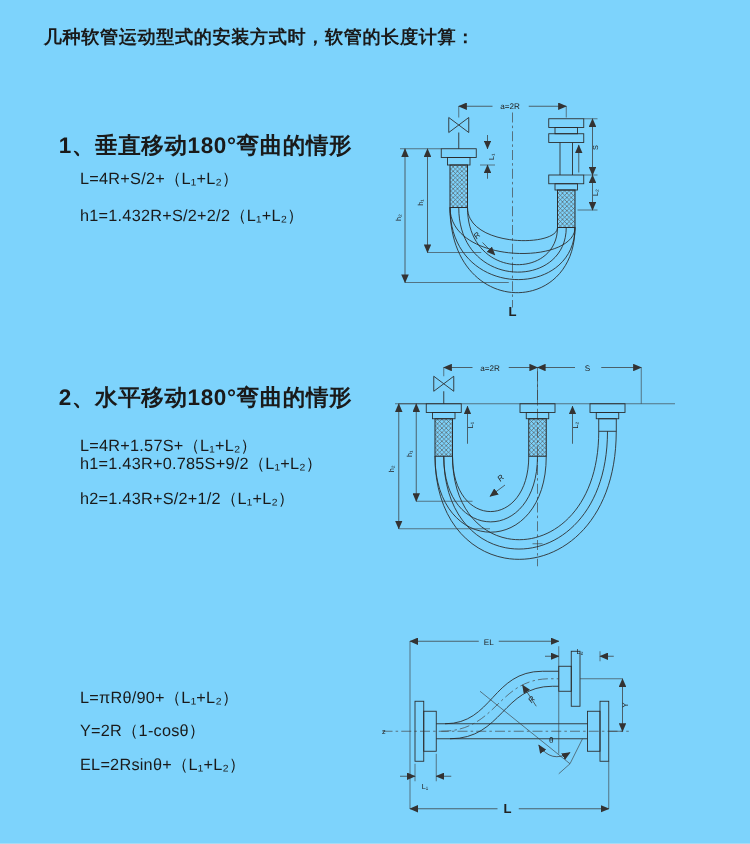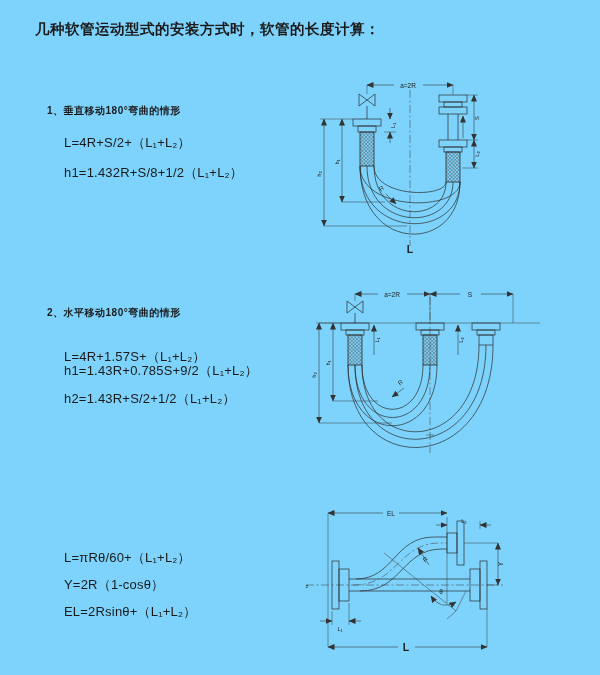--- a/index.html
+++ b/index.html
@@ -3,21 +3,21 @@
 <meta charset="utf-8">
 <style>
   html,body{margin:0;padding:0;background:#e8e8e8;}
   .page{
     position:relative;width:600px;height:675px;background:#7dd3fc;
     font-family:"Liberation Sans","DejaVu Sans",sans-serif;color:#1a1a1a;
     overflow:hidden;margin:0 auto;padding-left:42px;
   }
   .abs{position:absolute;white-space:nowrap;}
   .doc-title{font-size:14.5px;font-weight:700;letter-spacing:0.5px;}
-  .sec-heading{font-size:10px;font-weight:700;letter-spacing:0.5px;}
+  .sec-heading{font-size:18px;font-weight:700;letter-spacing:0.5px;}
   .formula{font-size:13px;font-weight:400;letter-spacing:0.2px;}
   svg{position:absolute;overflow:visible;}
   svg text{font-family:"Liberation Sans","DejaVu Sans",sans-serif;fill:#222;}
   .dim{stroke:#3a3a3a;stroke-width:0.6;fill:none;}
   .ext{stroke:#3a3a3a;stroke-width:0.5;fill:none;}
   .thin{stroke:#2b2b2b;stroke-width:0.7;fill:none;}
   .cl{stroke:#444;stroke-width:0.55;fill:none;stroke-dasharray:8 2.5 2 2.5;}
   .braid{stroke:#2b2b2b;stroke-width:0.8;}
   .dimtxt{font-size:6.5px;}
   .dimtxt-sm{font-size:5.8px;}
@@ -25,28 +25,28 @@
 </style>
 </head>
 <body>
 
 <div class="page">
 
   <div class="abs doc-title" style="left:35px;top:20px;">几种软管运动型式的安装方式时，软管的长度计算：</div>
 
   <div class="abs sec-heading" style="left:47px;top:104px;">1、垂直移动180°弯曲的情形</div>
   <div class="abs formula" style="left:64px;top:134px;">L=4R+S/2+（L₁+L₂）</div>
-  <div class="abs formula" style="left:64px;top:164px;">h1=1.432R+S/8+1/2（L₁+L₂）</div>
+  <div class="abs formula" style="left:64px;top:164px;">h1=1.432R+S/2+2/2（L₁+L₂）</div>
 
   <div class="abs sec-heading" style="left:47px;top:306px;text-align:center;">2、水平移动180°弯曲的情形</div>
   <div class="abs formula" style="left:64px;top:333px;margin-top:15px;">L=4R+1.57S+（L₁+L₂）</div>
   <div class="abs formula" style="left:64px;top:362px;">h1=1.43R+0.785S+9/2（L₁+L₂）</div>
   <div class="abs formula" style="left:64px;top:390px;">h2=1.43R+S/2+1/2（L₁+L₂）</div>
 
-  <div class="abs formula" style="left:64px;top:549px;">L=πRθ/60+（L₁+L₂）</div>
+  <div class="abs formula" style="left:64px;top:549px;">L=πRθ/90+（L₁+L₂）</div>
   <div class="abs formula" style="left:64px;top:576px;">Y=2R（1-cosθ）</div>
   <div class="abs formula" style="left:64px;top:603px;">EL=2Rsinθ+（L₁+L₂）</div>
 
   <svg style="left:310px;top:74px;" width="190" height="182" viewBox="0 0 190 182">
     <defs>
       <marker id="d1ae" markerWidth="7" markerHeight="6" refX="6.5" refY="3" orient="auto" markerUnits="userSpaceOnUse">
         <path d="M0,0 L7,3 L0,6 Z" fill="#333"></path>
         </marker>
       <marker id="d1as" markerWidth="7" markerHeight="6" refX="0.5" refY="3" orient="auto" markerUnits="userSpaceOnUse">
         <path d="M7,0 L0,3 L7,6 Z" fill="#333"></path>

